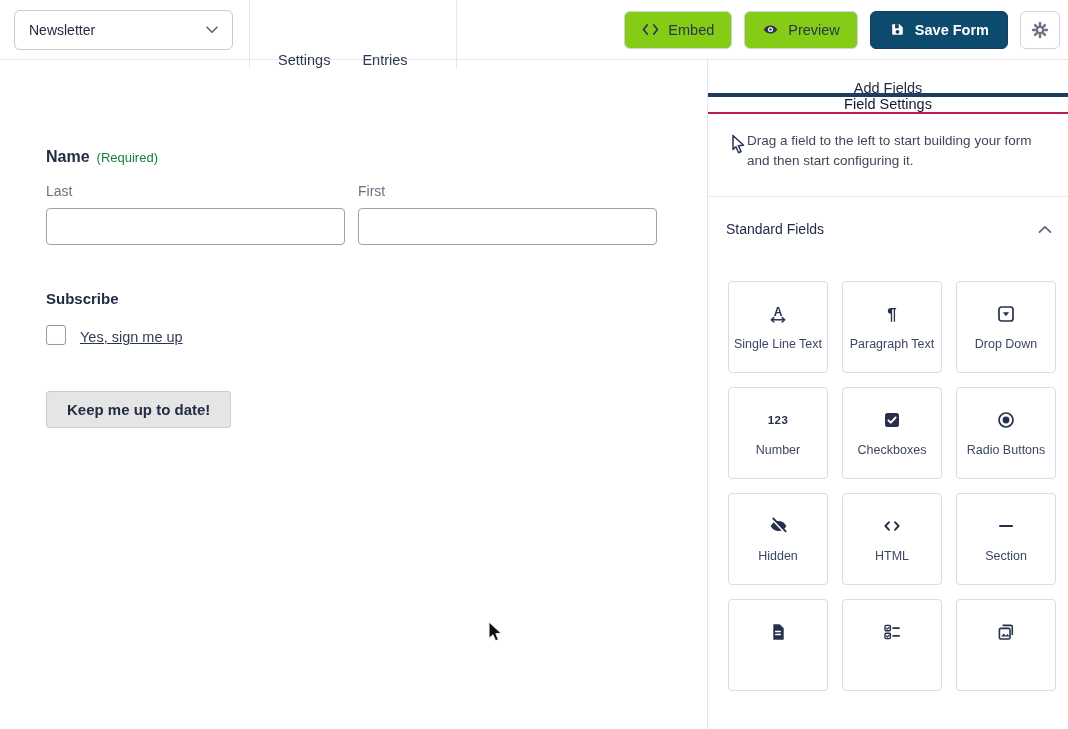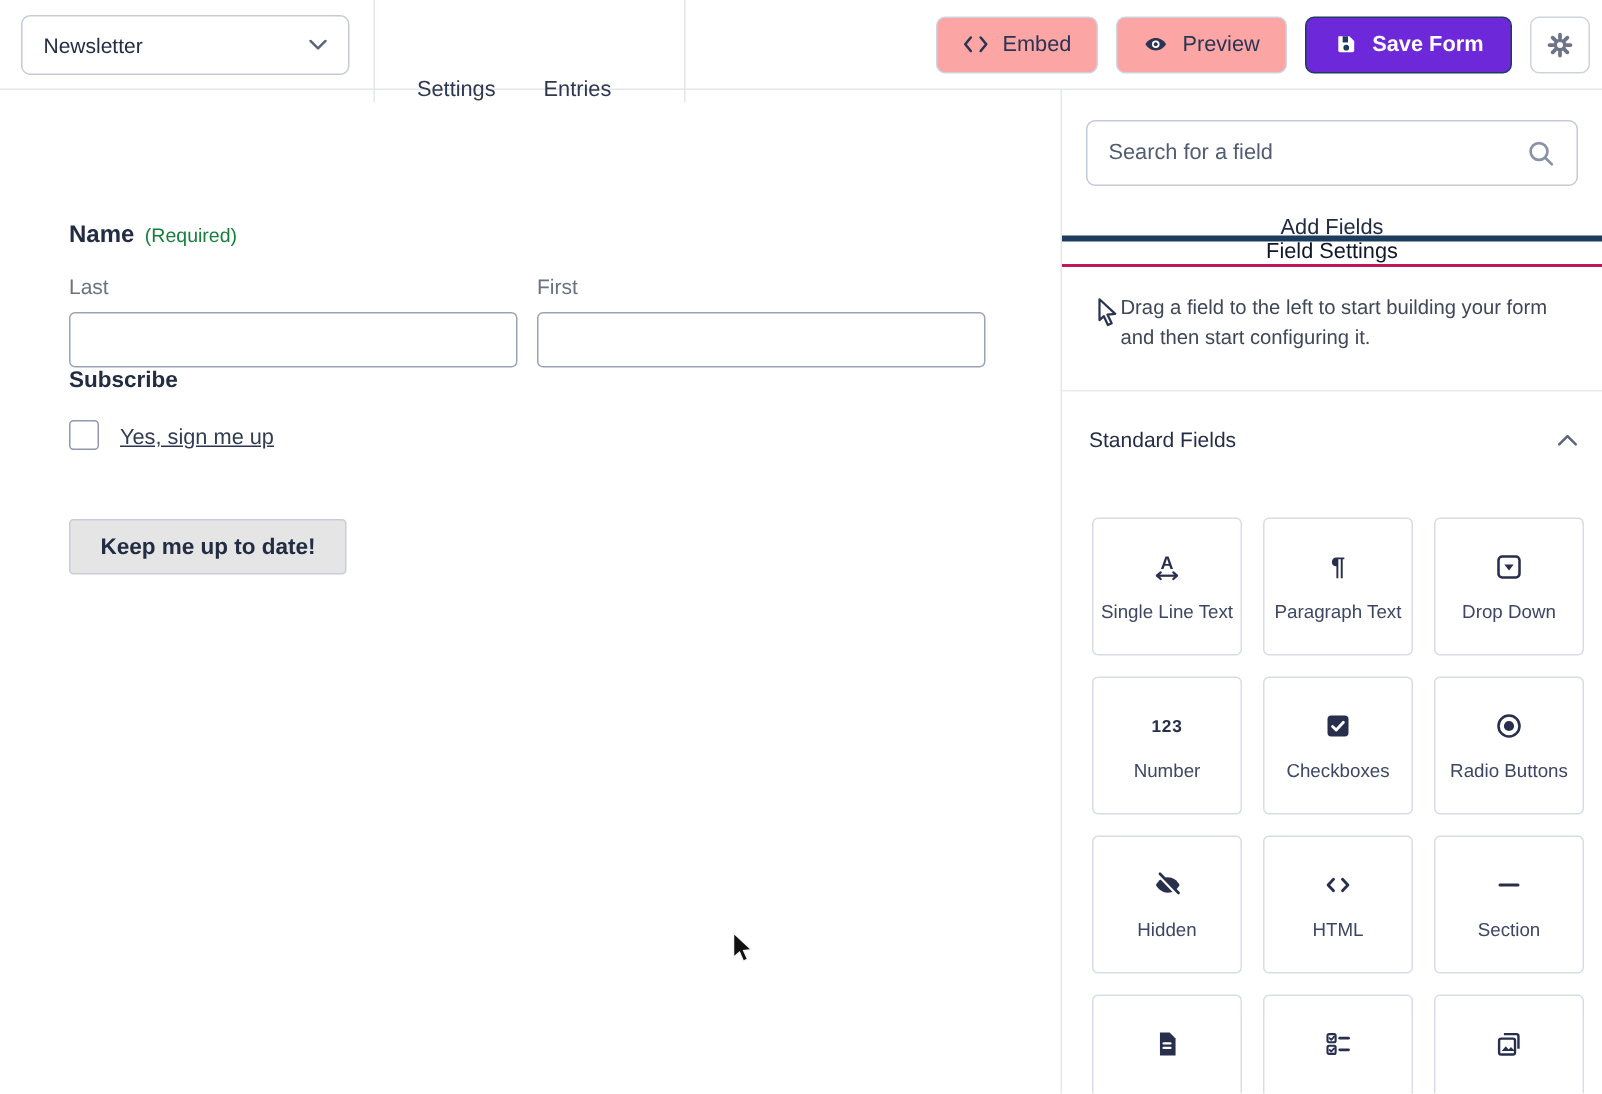--- a/index.html
+++ b/index.html
@@ -11,39 +11,39 @@
   .topbar { height:60px; display:flex; align-items:center; border-bottom:1px solid #e4e6ec; background:#fff; }
   .form-select { margin-left:14px; width:219px; height:40px; border:1px solid #c5cad6; border-radius:6px;
                  display:flex; align-items:center; justify-content:space-between; padding:0 14px;
                  font-size:14px; color:#222c43; cursor:pointer; }
   .form-select svg { stroke:#5c6578; }
   .topnav { height:76px; display:flex; align-items:flex-end; gap:32px; margin-left:16px; padding:0 48px 0 28px;
             border-left:1px solid #e4e6ec; border-right:1px solid #e4e6ec; }
   .topnav a { font-size:14.5px; color:#2e3850; text-decoration:none; cursor:pointer; }
   .spacer { flex:1; }
   .tb-btn { height:38px; display:inline-flex; align-items:center; gap:9px; padding:0 17px;
-            background:#fca5a5; border:1px solid #ced3de; border-radius:6px; font-size:14.5px;
+            background:#84cc16; border:1px solid #ced3de; border-radius:6px; font-size:14.5px;
             font-family:inherit; color:#2b3553; cursor:pointer; margin-right:12px; }
   .tb-btn svg { flex:none; }
-  .tb-btn.primary { background:#6d28d9; border-color:#1d3c5e; color:#fff; font-weight:600; padding:0 18px; }
+  .tb-btn.primary { background:#0c4a6e; border-color:#1d3c5e; color:#fff; font-weight:600; padding:0 18px; }
   .gear-btn { width:40px; height:38px; display:inline-flex; align-items:center; justify-content:center;
               background:#fff; border:1px solid #ced3de; border-radius:6px; cursor:pointer; margin-right:8px; }
 
   
   .main { display:flex; height:669px; }
   .canvas { flex:1; padding:88px 40px 0 46px; position:relative; }
 
   .fieldlabel { font-size:16px; font-weight:600; color:#222c43; }
   .required { font-size:13px; color:#15803d; font-weight:400; margin-left:7px; }
   .name-cols { display:grid; grid-template-columns:299px 299px; column-gap:13px; margin-top:17px; }
   .sublabel { font-size:14px; color:#6b7280; }
   .name-inputs { display:grid; grid-template-columns:299px 299px; column-gap:13px; margin-top:9px; }
   .text-input { height:37px; border:1px solid #9ba3b3; border-radius:4px; background:#fff; width:100%;
                 font:inherit; padding:0 10px; color:#222c43; }
-  .subscribe { }
+  .subscribe { margin-top:45px; }
   .check-row { display:flex; align-items:flex-end; margin-top:17px;text-decoration:underline; }
   .checkbox { width:20px; height:20px; border:1px solid #8f98ad; border-radius:3px; background:#fff; cursor:pointer; flex:none; }
   .check-label { margin-left:14px; font-size:14.5px; color:#333c52; }
   .submit-btn { margin-top:46px; height:37px; padding:0 20px; background:#e5e5e5; border:1px solid #c9cdd7;
                 border-radius:3px; font-family:inherit; font-size:15px; font-weight:600; color:#222c43; cursor:pointer; }
 
   
   .sidebar { width:361px; border-left:1px solid #e4e6ec; background:#fff; overflow:hidden; }
   .search-wrap { padding:20px 16px 0 16px; }
   .search-box { height:44px; border:1px solid #c5cad6; border-radius:6px; display:flex; align-items:center; padding:0 14px; }
@@ -135,29 +135,20 @@
         <div class="check-row">
           <span class="checkbox"></span>
           <span class="check-label">Yes, sign me up</span>
         </div>
       </div>
 
       <button class="submit-btn">Keep me up to date!</button>
     </section>
 
     <aside class="sidebar">
-      <div class="search-wrap">
-        <div class="search-box">
-          <input type="text" placeholder="Search for a field" style="">
-          <svg width="19" height="19" viewBox="0 0 19 19" fill="none" stroke="#8b92a5" stroke-width="1.8" stroke-linecap="round">
-              <circle cx="8" cy="8" r="5.6"></circle>
-              <path d="M12.3 12.3 L16.6 16.6"></path>
-            </svg>
-        </div>
-      </div>
 
       <div class="tabs">
         <div class="tab active">Add Fields</div>
         <div class="tab">Field Settings</div>
       </div>
 
       <div class="hint">
         <svg width="17" height="21" viewBox="0 0 17 21" fill="none" stroke="#2b3553" stroke-width="1.5" stroke-linejoin="round">
             <path d="M3 1.5 L13.5 11.2 L8.3 11.7 L11.1 17.5 L8.6 18.7 L5.9 12.8 L3 15.4 Z"></path>
           </svg>

